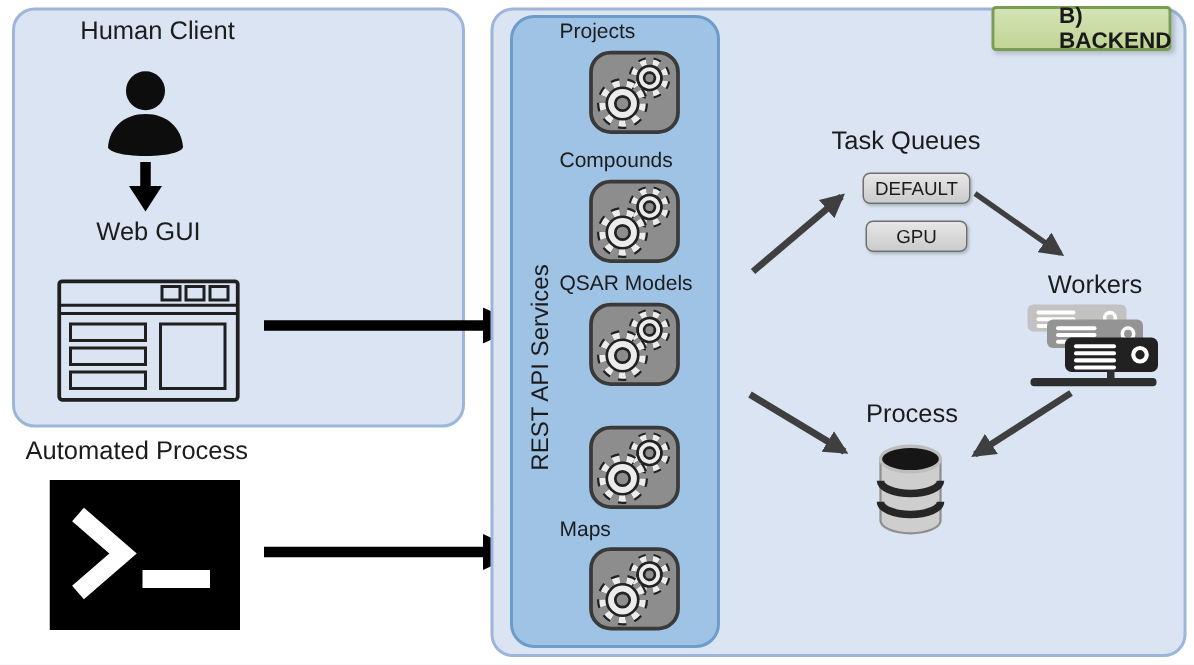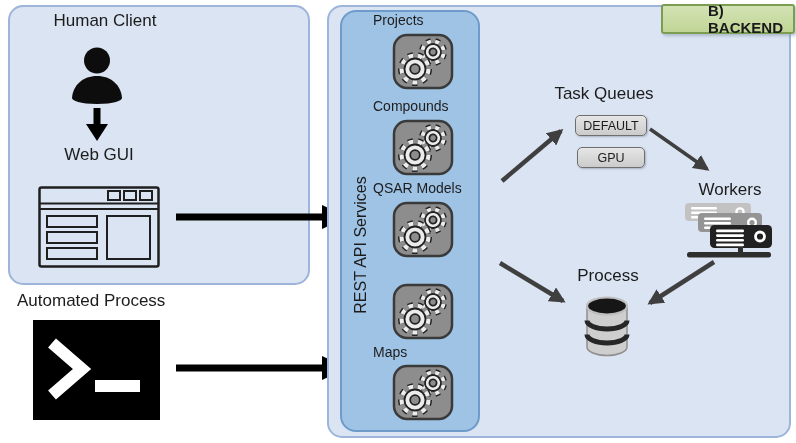--- a/index.html
+++ b/index.html
@@ -94,21 +94,21 @@
 
   <div class="abs" style="left:176px;top:356px;">
     <svg width="172" height="24" viewBox="0 0 172 24">
       <rect x="0" y="8.5" width="148" height="7" fill="#000"></rect>
       <polygon points="146,0 172,12 146,24" fill="#000"></polygon>
     </svg>
   </div>
 
   <div class="panel" style="left:327px;top:5px;width:464px;height:433px;"></div>
 
-  <div class="green-label" style="left:661px;top:4px;width:134px;height:30px;padding-left:45px;">B) BACKEND</div>
+  <div class="green-label" style="left:661px;top:4px;width:120px;height:30px;padding-left:45px;">B) BACKEND</div>
 
   <div class="rest-panel" style="left:340px;top:10px;width:140px;height:422px;"></div>
 
   <div class="vert-lbl" style="left:261px;top:235px;">REST API Services</div>
 
   <div class="svc-lbl" style="left:373px;top:12px;">Projects</div>
   <div class="svc-lbl" style="left:373px;top:98px;">Compounds</div>
   <div class="svc-lbl" style="left:373px;top:180px;">QSAR Models</div>
   <div class="svc-lbl" style="left:373px;top:344px;">Maps</div>
 

